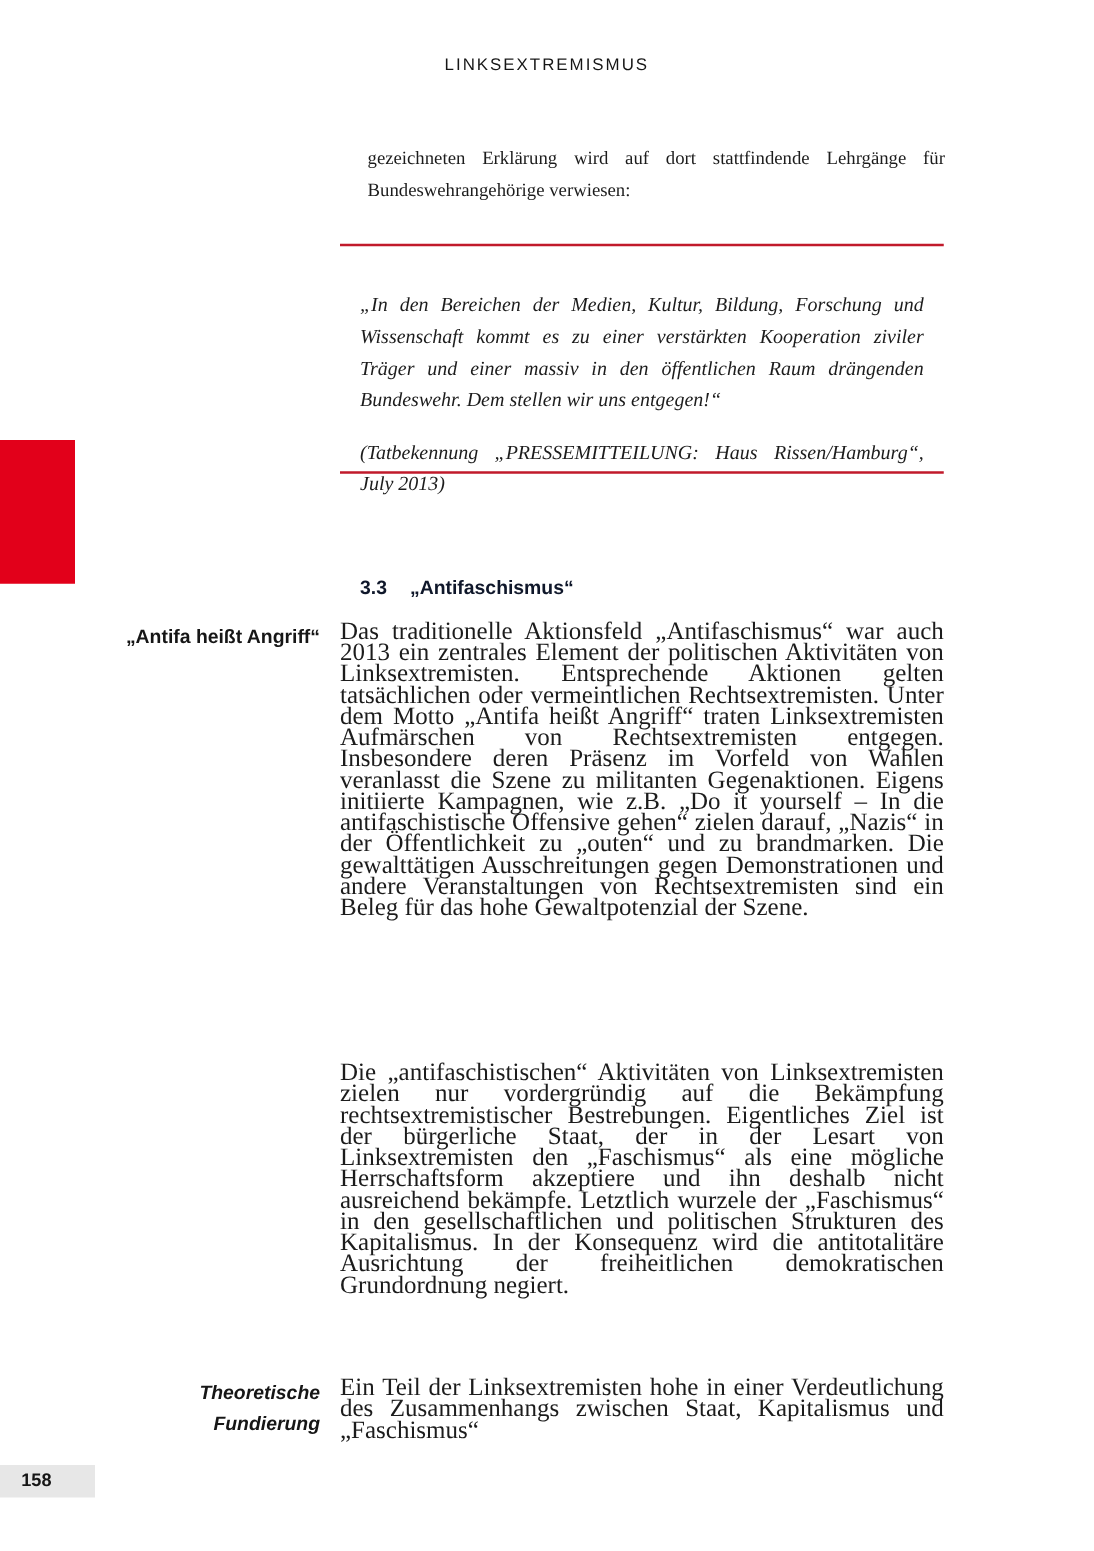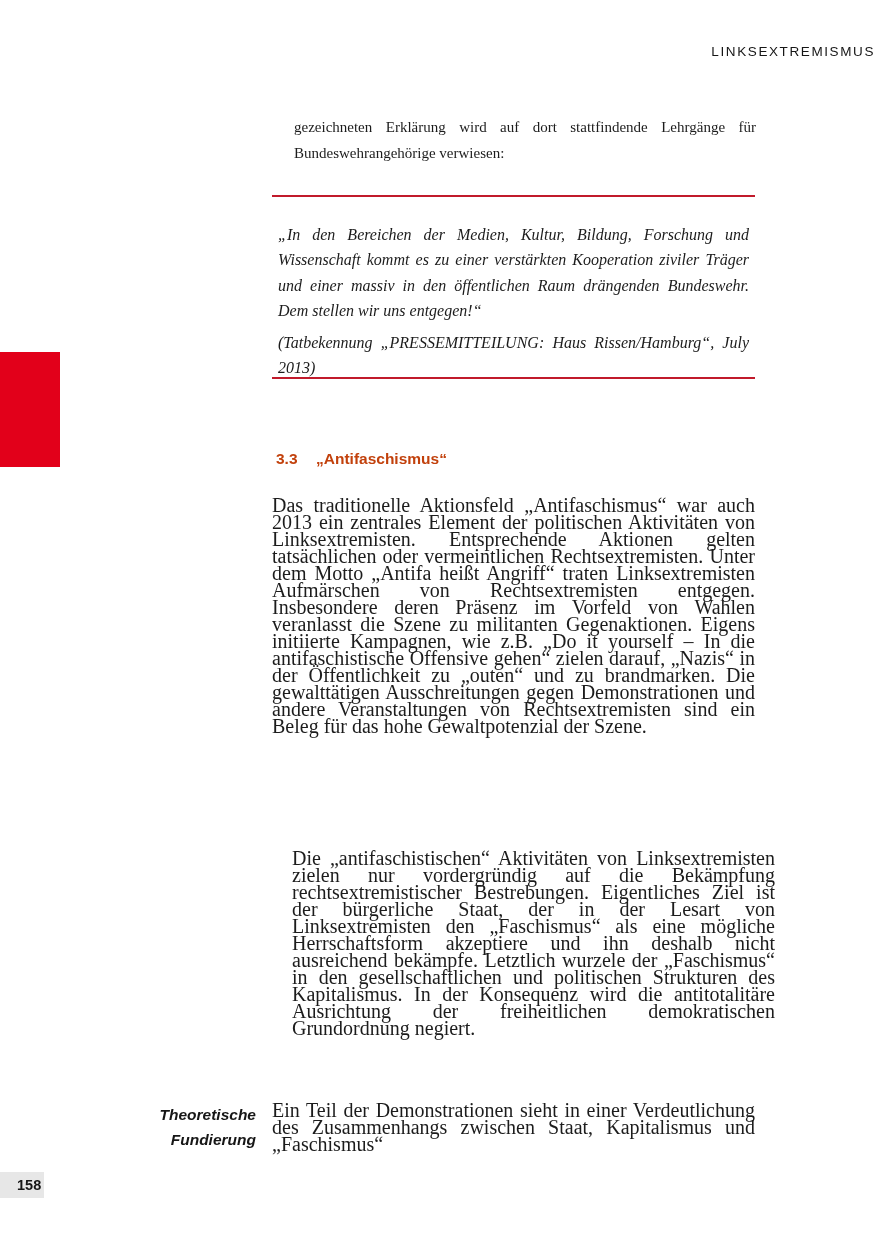--- a/index.html
+++ b/index.html
@@ -14,21 +14,21 @@
     background: #ffffff;
     overflow: hidden;
     font-family: "Liberation Serif", serif;
     color: #1c1c1c;
   }
   .running-head {
     position: absolute;
     top: 44px;
     left: 0;
     width: 875px;
-    text-align: right;
+    text-align: center;
     font-family: "Liberation Sans", sans-serif;
     font-size: 13.5px;
     letter-spacing: 1.6px;
     color: #161616;
   }
   .intro {
     position: absolute;
     top: 114px;
     left: 294px;
     width: 462px;
@@ -43,84 +43,84 @@
     top: 195px;
     left: 272px;
     width: 483px;
     height: 184px;
     border-top: 2px solid #c11a2b;
     border-bottom: 2px solid #c11a2b;
     box-sizing: border-box;
     padding-top: 19px;
   }
   .quote-body, .quote-attr {
-    margin: 6px;
+    margin: 16px;
     font-size: 16px;
     line-height: 25.4px;
     font-style: italic;
     text-align: justify;
     hyphens: auto;
   }
   .red-tab {
     position: absolute;
     top: 352px;
     left: 0;
     width: 60px;
     height: 115px;
     background: #e2001a;
   }
   .section-heading {
     position: absolute;
     top: 446px;
     left: 272px;
     width: 483px;
-    margin: 4px;
+    margin: 16px;
     font-family: "Liberation Sans", sans-serif;
     font-size: 15.5px;
     font-weight: 700;
-    color: #c2410c;
+    color: #0f172a;
   }
   .section-heading .sec-num {
     display: inline-block;
     width: 40px;
   }
   .body-block {
     position: absolute;
     left: 272px;
     width: 483px;
   }
   .body-block p {
     margin: 0;
     font-size: 20px;
     line-height: 17px;
     text-align: justify;
     hyphens: auto;
   }
   .block-1 { top: 497px; }
-  .block-2 { top: 850px; margin-left: 20px; }
+  .block-2 { top: 850px; }
   .block-3 { top: 1102px; }
   .margin-note {
     position: absolute;
     left: 50px;
     width: 206px;
     text-align: right;
     font-family: "Liberation Sans", sans-serif;
     font-size: 15.5px;
     font-weight: 700;
     line-height: 25.3px;
     color: #161616;
     white-space: pre-line;
   }
   .note-1 { top: 497px; }
   .note-3 { top: 1102px; font-style: italic; }
   .page-number-block {
     position: absolute;
     top: 1172px;
     left: 0;
-    width: 44px;
+    width: 76px;
     height: 26px;
     background: #e7e7e7;
     display: flex;
     align-items: center;
   }
   .page-number-block span {
     font-family: "Liberation Sans", sans-serif;
     font-size: 14.5px;
     font-weight: 700;
     color: #161616;
@@ -140,33 +140,34 @@
     <p class="quote-body">„In den Bereichen der Medien, Kultur, Bildung, Forschung und Wissenschaft kommt es zu einer verstärkten Kooperation ziviler Träger und einer massiv in den öffentlichen Raum drängenden Bundeswehr. Dem stellen wir uns entgegen!“</p>
     <p class="quote-attr">(Tatbekennung „PRESSEMITTEILUNG: Haus Rissen/Hamburg“, July 2013)</p>
   </div>
 
   <div class="red-tab"></div>
 
   <h2 class="section-heading">
     <span class="sec-num">3.3</span><span class="sec-title">„Antifaschismus“</span>
   </h2>
 
+  <div class="margin-note note-1">„Antifa heißt Angriff“</div>
 
   <div class="body-block block-1">
     <p>Das traditionelle Aktionsfeld „Antifaschismus“ war auch 2013 ein zentrales Element der politischen Aktivitäten von Linksextremisten. Entsprechende Aktionen gelten tatsächlichen oder vermeintlichen Rechtsextremisten. Unter dem Motto „Antifa heißt Angriff“ traten Linksextremisten Aufmärschen von Rechtsextremisten entgegen. Insbesondere deren Präsenz im Vorfeld von Wahlen veranlasst die Szene zu militanten Gegenaktionen. Eigens initiierte Kampagnen, wie z.B. „Do it yourself – In die antifaschistische Offensive gehen“ zielen darauf, „Nazis“ in der Öffentlichkeit zu „outen“ und zu brandmarken. Die gewalttätigen Ausschreitungen gegen Demonstrationen und andere Veranstaltungen von Rechtsextremisten sind ein Beleg für das hohe Gewaltpotenzial der Szene.</p>
   </div>
 
   <div class="body-block block-2">
     <p>Die „antifaschistischen“ Aktivitäten von Linksextremisten zielen nur vordergründig auf die Bekämpfung rechtsextremistischer Bestrebungen. Eigentliches Ziel ist der bürgerliche Staat, der in der Lesart von Linksextremisten den „Faschismus“ als eine mögliche Herrschaftsform akzeptiere und ihn deshalb nicht ausreichend bekämpfe. Letztlich wurzele der „Faschismus“ in den gesellschaftlichen und politischen Strukturen des Kapitalismus. In der Konsequenz wird die antitotalitäre Ausrichtung der freiheitlichen demokratischen Grundordnung negiert.</p>
   </div>
 
   <div class="margin-note note-3">Theoretische
 Fundierung</div>
 
   <div class="body-block block-3">
-    <p>Ein Teil der Demonstrationen sieht in einer Verdeutlichung des Zusammenhangs zwischen Staat, Kapitalismus und „Faschismus“</p>
+    <p>Ein Teil der Linksextremisten hohe in einer Verdeutlichung des Zusammenhangs zwischen Staat, Kapitalismus und „Faschismus“</p>
   </div>
 
   <div class="page-number-block">
     <span>158</span>
   </div>
 
 </div>
 
 </body></html>

